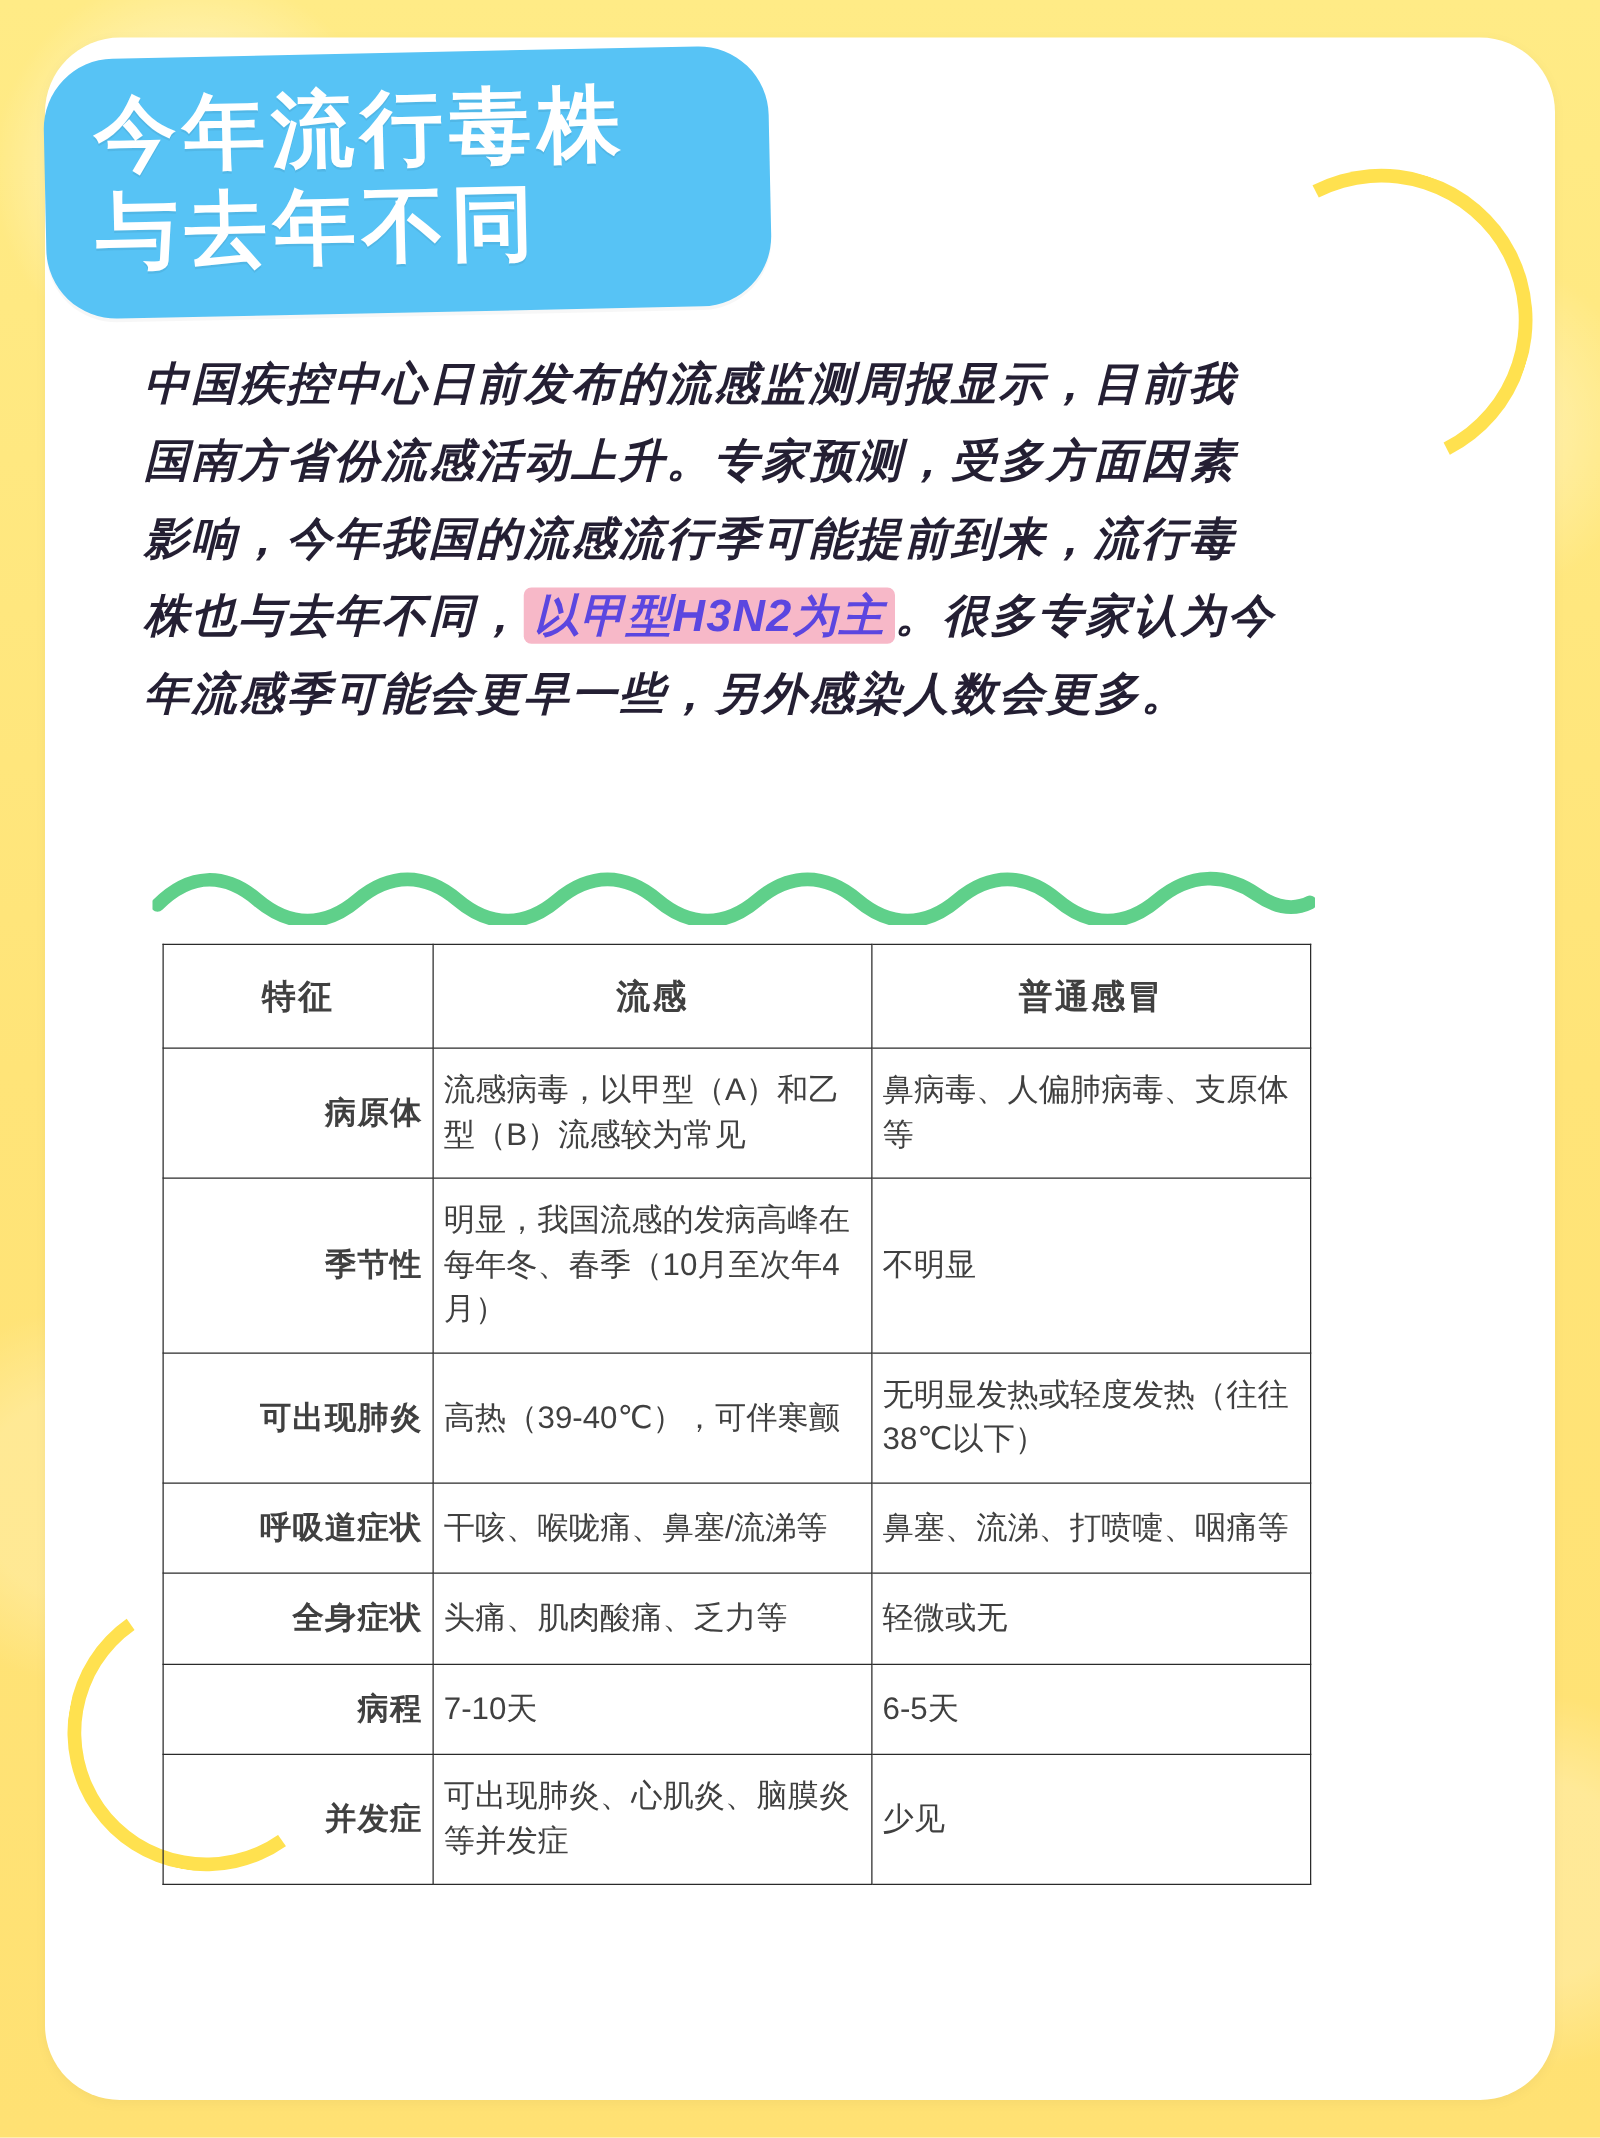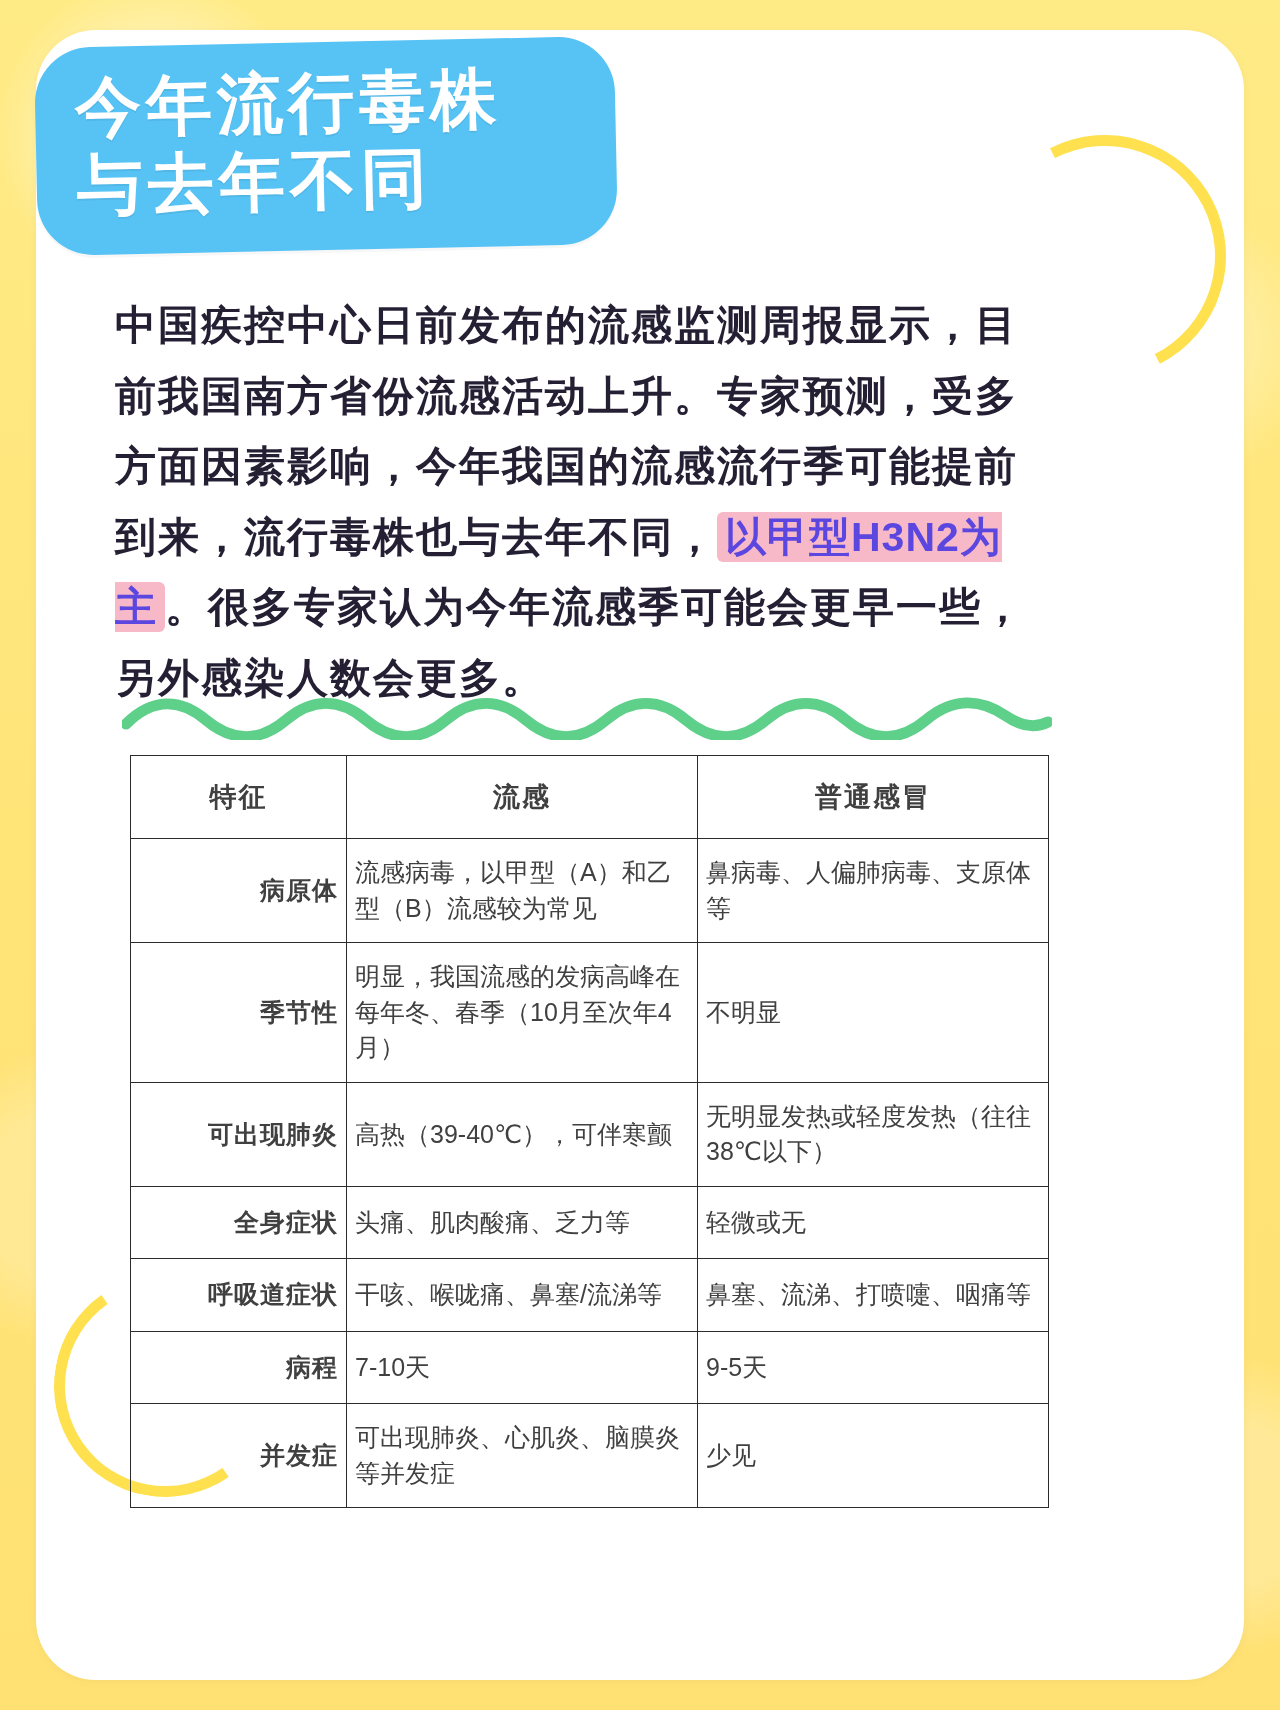--- a/index.html
+++ b/index.html
@@ -91,28 +91,29 @@
     letter-spacing: 5px;
     line-height: 1.18;
     text-shadow: 0 2px 0 rgba(0,0,0,0.06);
     white-space: nowrap;
   }
 
   
   .para {
     position: absolute;
     left: 115px;
-    top: 290px;
+    top: 276px;
     width: 910px;
-    font-size: 41px;
+    font-size: 36px;
     line-height: 1.72;
     letter-spacing: 2px;
     color: #241f33;
     font-weight: 700;
     z-index: 4;
+    font-style: italic;
   }
   .hl {
     background: #f7b8c8;
     color: #5b46e0;
     padding: 2px 8px;
     border-radius: 6px;
     font-weight: 700;
     letter-spacing: 1px;
   }
 
@@ -214,33 +215,33 @@
         <td class="feat">季节性</td>
         <td class="val">明显，我国流感的发病高峰在每年冬、春季（10月至次年4月）</td>
         <td class="val">不明显</td>
       </tr>
       <tr>
         <td class="feat">可出现肺炎</td>
         <td class="val">高热（39-40℃），可伴寒颤</td>
         <td class="val">无明显发热或轻度发热（往往38℃以下）</td>
       </tr>
       <tr>
+        <td class="feat">呼吸道症状</td>
+        <td class="val">干咳、喉咙痛、鼻塞/流涕等</td>
+        <td class="val">鼻塞、流涕、打喷嚏、咽痛等</td>
+      </tr>
+      <tr>
         <td class="feat">全身症状</td>
         <td class="val">头痛、肌肉酸痛、乏力等</td>
         <td class="val">轻微或无</td>
       </tr>
       <tr>
-        <td class="feat">呼吸道症状</td>
-        <td class="val">干咳、喉咙痛、鼻塞/流涕等</td>
-        <td class="val">鼻塞、流涕、打喷嚏、咽痛等</td>
-      </tr>
-      <tr>
         <td class="feat">病程</td>
         <td class="val">7-10天</td>
-        <td class="val">9-5天</td>
+        <td class="val">6-5天</td>
       </tr>
       <tr>
         <td class="feat">并发症</td>
         <td class="val">可出现肺炎、心肌炎、脑膜炎等并发症</td>
         <td class="val">少见</td>
       </tr>
     </tbody>
   </table>
 </div>
 

